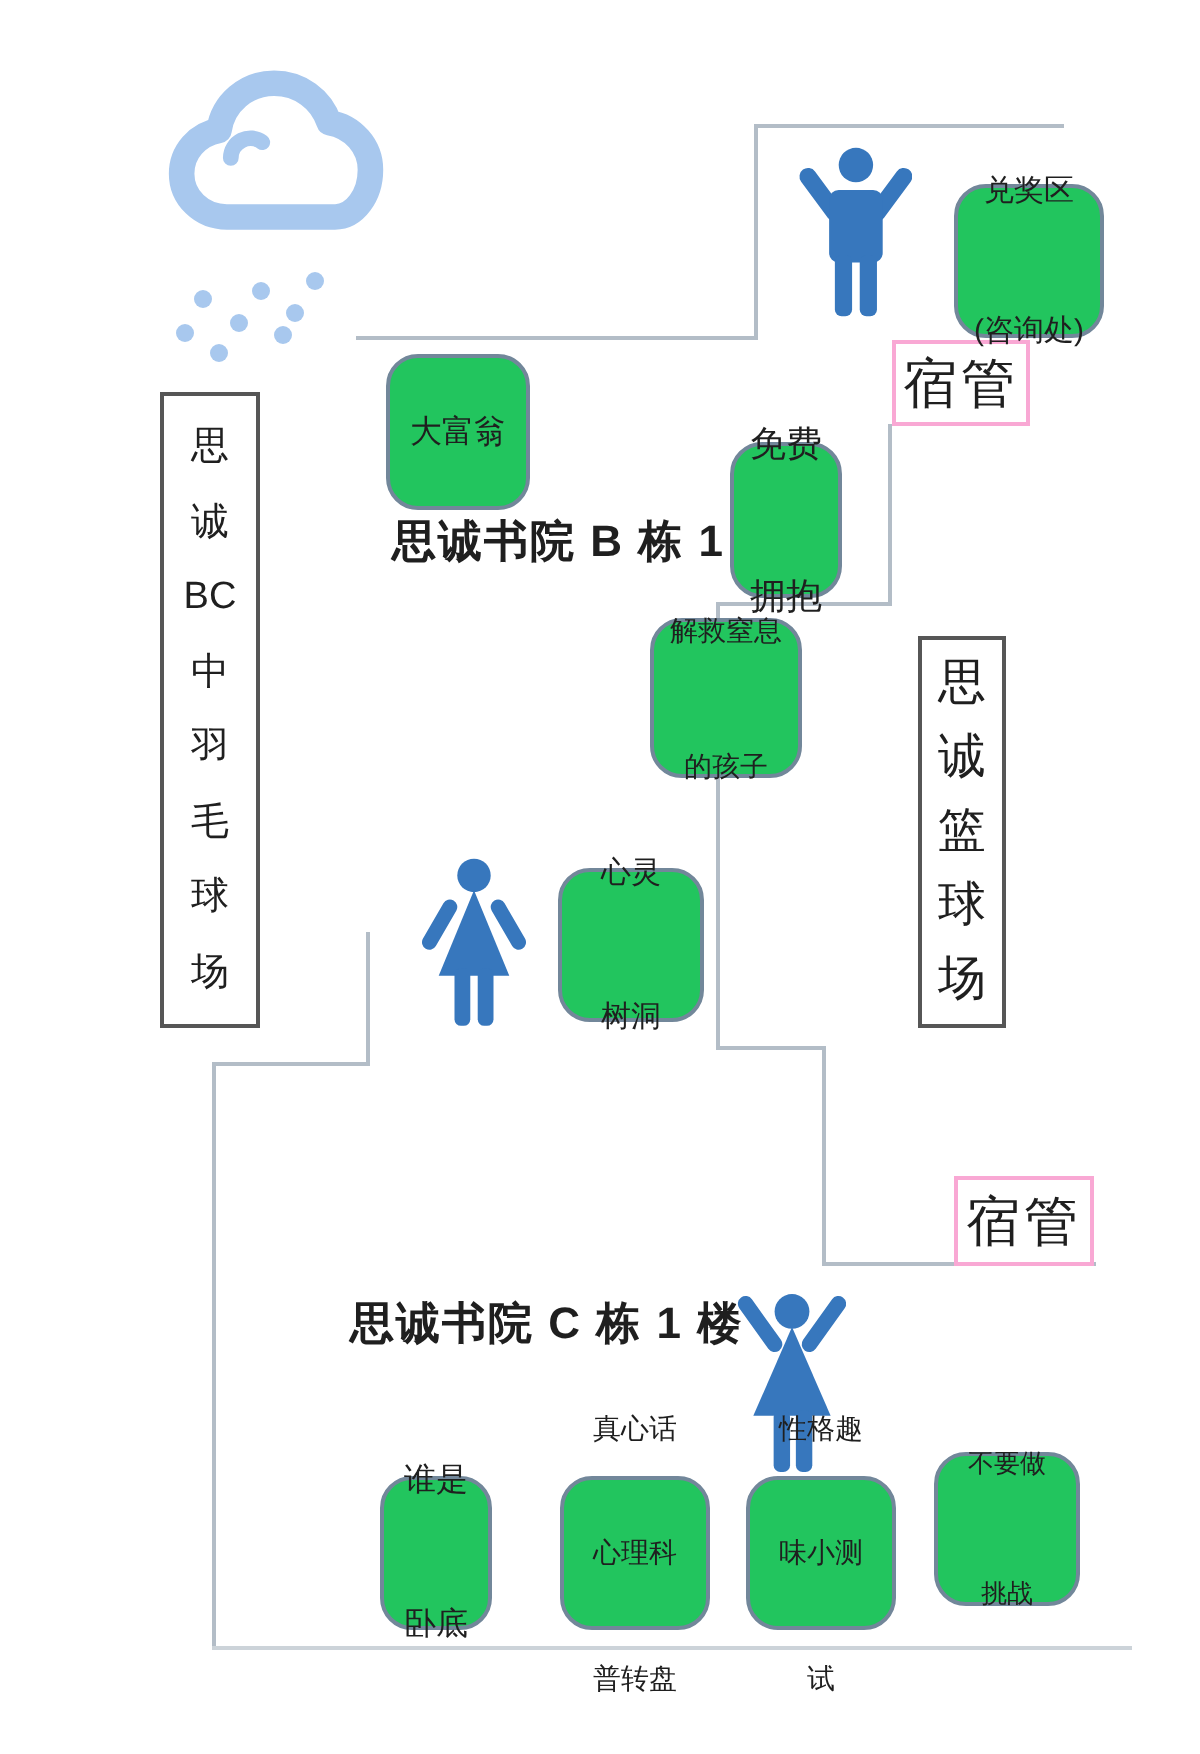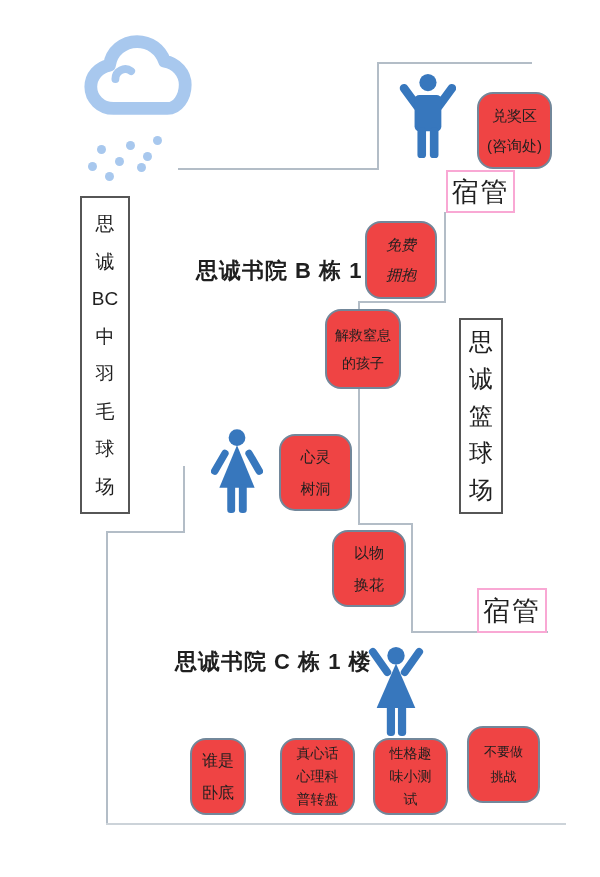--- a/index.html
+++ b/index.html
@@ -5,23 +5,23 @@
   html,body{margin:0;padding:0;background:#fff;}
   .map{position:relative;width:600px;height:877px;background:#fff;overflow:hidden;
        font-family:"Liberation Sans","DejaVu Sans",sans-serif;color:#1f1f1f;}
 
   
   .wall{position:absolute;background:#b3bdc7;}
   .wall.h{height:2px;} .wall.v{width:2px;}
   .wall.faint{background:#ccd3d9;}
 
   
-  .station{position:absolute;border:2px solid #72879a;border-radius:16px;background:#ef4444;
+  .station{position:absolute;border:2px solid #72879a;border-radius:16px;background:#22c55e;
            display:flex;flex-direction:column;align-items:center;justify-content:center;
-           text-align:center;box-sizing:border-box;}
+           text-align:center;box-sizing:border-box;gap:40px;}
   .station .ln{display:block;white-space:nowrap;}
 
   
   .room{position:absolute;border:2px solid #f9a8d4;background:#fff;box-sizing:border-box;
         display:flex;align-items:center;justify-content:center;font-size:27px;font-weight:500;
         letter-spacing:2px;}
 
   
   .court{position:absolute;border:2px solid #565656;background:#fff;box-sizing:border-box;
          display:flex;flex-direction:column;align-items:center;justify-content:space-between;
@@ -119,40 +119,39 @@
   </div>
 
   <div class="bldg-label" style="left:196px;top:256px;">思诚书院 B 栋 1 楼</div>
   <div class="bldg-label" style="left:175px;top:647px;">思诚书院 C 栋 1 楼</div>
 
   <div class="station" style="left:477px;top:92px;width:75px;height:77px;font-size:15px;line-height:2;">
     <span class="ln">兑奖区</span>
     <span class="ln">(咨询处)</span>
   </div>
 
+  <div class="station" style="left:193px;top:177px;width:72px;height:78px;font-size:16px;">
+    <span class="ln">大富翁</span>
+  </div>
 
-  <div class="station" style="left:365px;top:221px;width:72px;height:78px;font-size:15px;line-height:2;font-style:italic;">
+  <div class="station" style="left:365px;top:221px;width:56px;height:78px;font-size:18px;line-height:2;">
     <span class="ln">免费</span>
     <span class="ln">拥抱</span>
   </div>
 
   <div class="station" style="left:277px;top:309px;width:76px;height:80px;font-size:14px;line-height:2;margin-left:48px;">
     <span class="ln">解救窒息</span>
     <span class="ln">的孩子</span>
   </div>
 
   <div class="station" style="left:279px;top:434px;width:73px;height:77px;font-size:15px;line-height:2.1;">
     <span class="ln">心灵</span>
     <span class="ln">树洞</span>
   </div>
 
-  <div class="station" style="left:332px;top:530px;width:74px;height:77px;font-size:15px;line-height:2.1;">
-    <span class="ln">以物</span>
-    <span class="ln">换花</span>
-  </div>
 
   <div class="station" style="left:190px;top:738px;width:56px;height:77px;font-size:16px;line-height:2;">
     <span class="ln">谁是</span>
     <span class="ln">卧底</span>
   </div>
 
   <div class="station" style="left:280px;top:738px;width:75px;height:77px;font-size:14px;line-height:1.62;">
     <span class="ln">真心话</span>
     <span class="ln">心理科</span>
     <span class="ln">普转盘</span>

